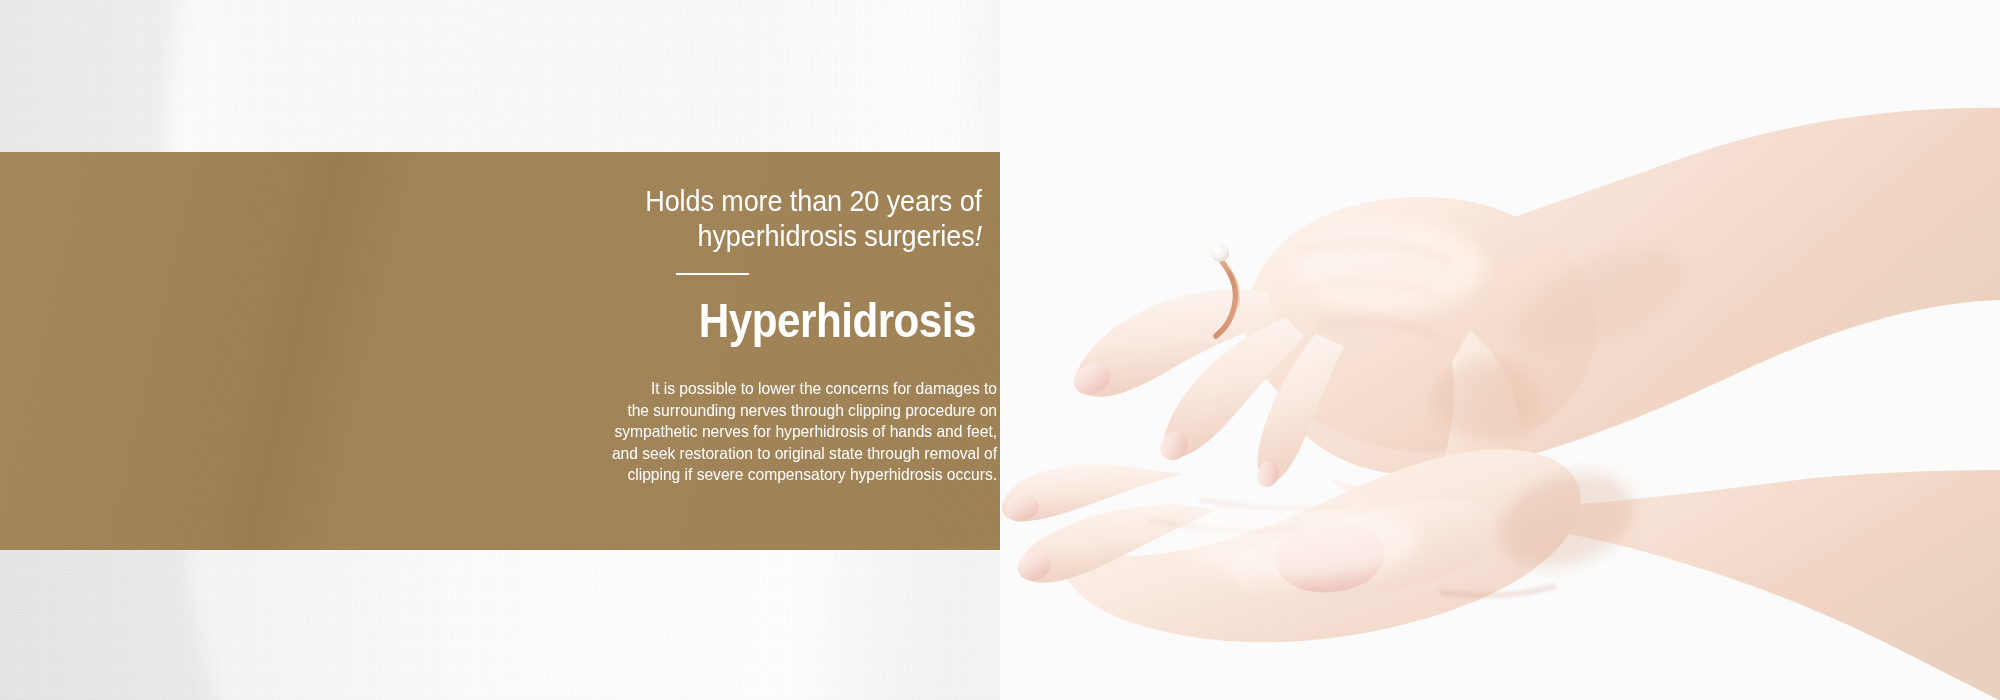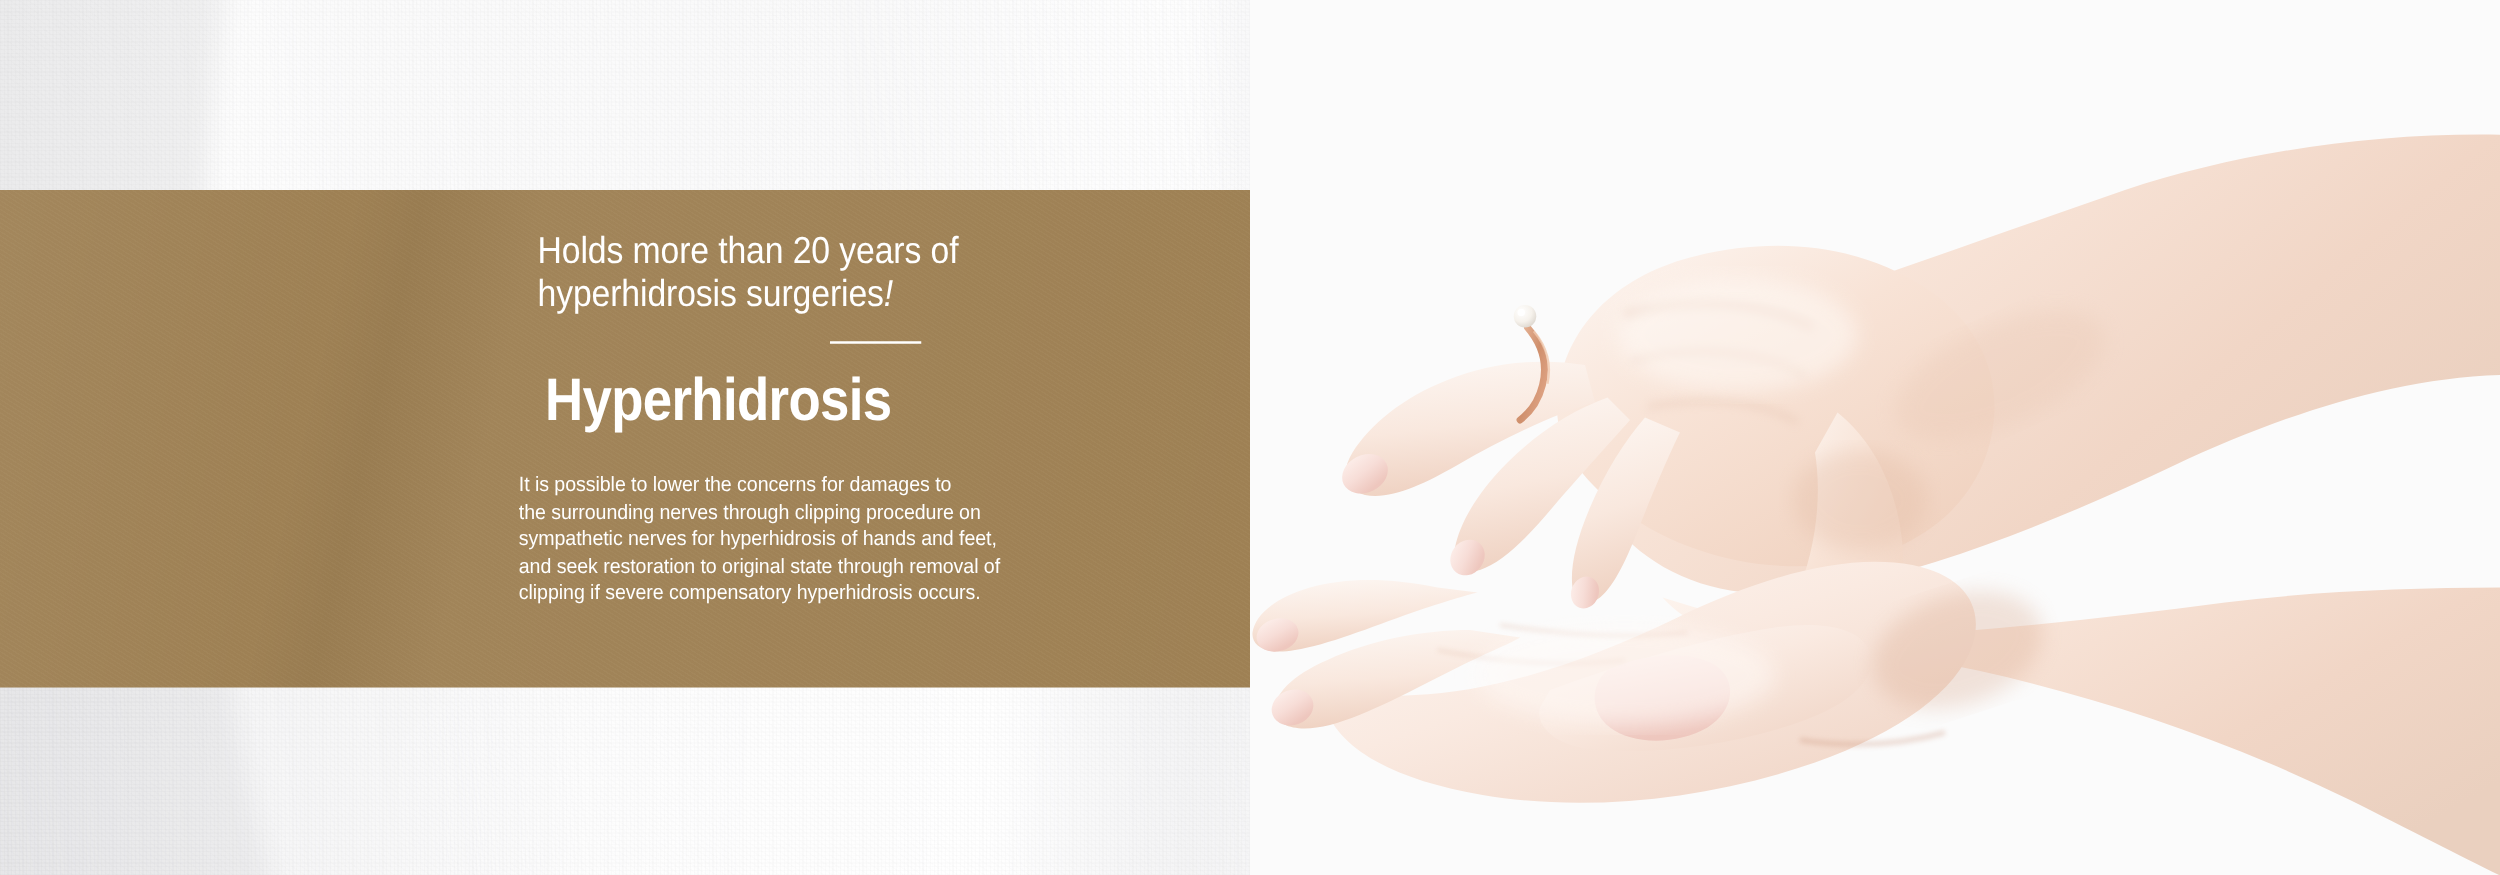--- a/index.html
+++ b/index.html
@@ -98,25 +98,25 @@
     height: 398px;
     background: #a08255;
     background-image:
       linear-gradient(103deg, rgba(255,255,255,.05) 0%, rgba(255,255,255,0) 26%, rgba(0,0,0,.035) 31%, rgba(255,255,255,.03) 40%, rgba(255,255,255,0) 100%),
       repeating-linear-gradient(32deg, rgba(255,255,255,.014) 0 1px, rgba(0,0,0,.012) 1px 3px);
     overflow: hidden;
   }
 
   .panel-inner {
     position: absolute;
-    left: 400px;
+    left: 412px;
     top: 0;
     width: 600px;
     height: 100%;
-    text-align: left;
+    text-align: right;
     color: #ffffff;
   }
 
   .headline {
     margin: 0;
     padding-top: 31px;
     font-size: 30px;
     line-height: 35px;
     font-weight: 400;
     letter-spacing: -0.1px;

